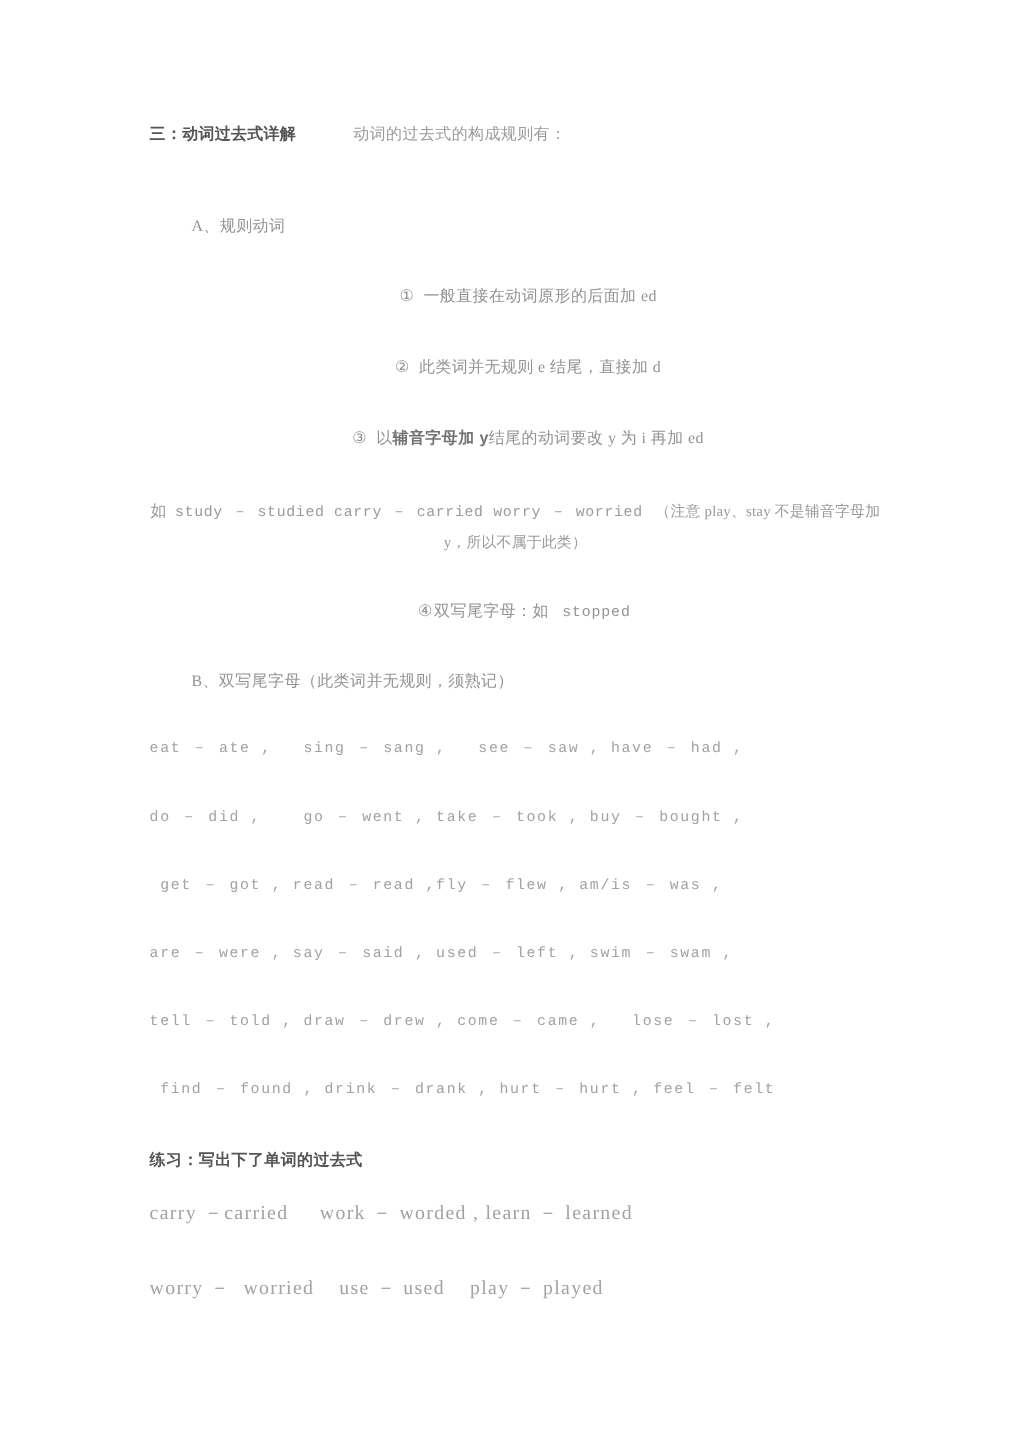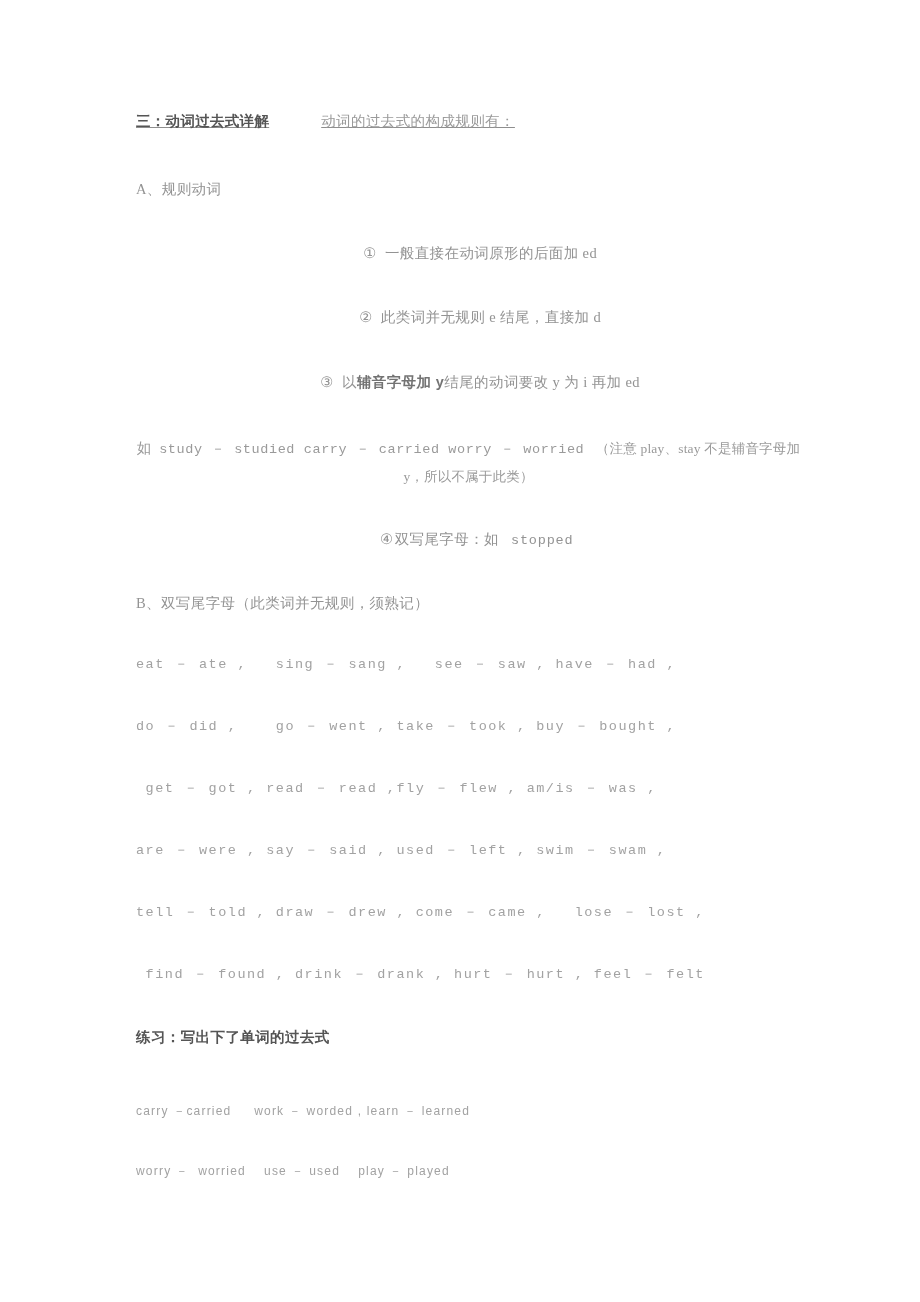--- a/index.html
+++ b/index.html
@@ -24,23 +24,22 @@
     background: #ffffff;
   }
   .content {
     position: absolute;
     left: 136px;
     top: 112px;
     width: 680px;
   }
   
   .section-head {
-    margin-bottom: 47px;
+    margin-bottom: 64px;
     display: block;
-    text-decoration: underline;
   }
   .head-strong {
     font-family: "Liberation Sans", "DejaVu Sans", sans-serif;
     font-weight: bold;
     font-size: 14.5px;
     color: #555555;
     letter-spacing: 0.3px;
   }
   .head-gap {
     display: inline-block;
@@ -50,20 +49,21 @@
     font-size: 14.5px;
     color: #9a9a9a;
     letter-spacing: 0.4px;
   }
   .para {
     margin-bottom: 41px;
     font-size: 14.5px;
     color: #939393;
     letter-spacing: 0.4px;
     line-height: 1.6;
+    margin-left: 38px;
   }
   .rule {
     margin-bottom: 41px;
     font-size: 14.5px;
     color: #939393;
     letter-spacing: 0.4px;
     line-height: 1.6;
     text-align: center;
   }
   .rule .num {
@@ -107,25 +107,25 @@
     margin-bottom: 43px;
     white-space: pre;
     line-height: 1.4;
   }
   .practice-head {
     font-family: "Liberation Sans", "DejaVu Sans", sans-serif;
     font-weight: bold;
     font-size: 14.5px;
     color: #555555;
     letter-spacing: 0.4px;
-    margin-bottom: 56px;
+    margin-bottom: 26px;
   }
   .exline {
-    font-family: Liberation Sans, sans-serif;
-    font-size: 12px;
+    font-family: Liberation Serif, serif;
+    font-size: 18px;
     color: #a2a2a2;
     letter-spacing: 1.2px;
     margin-bottom: 43px;
     white-space: pre;
     line-height: 1.4;
   }
 </style>
 </head>
 <body>
 

